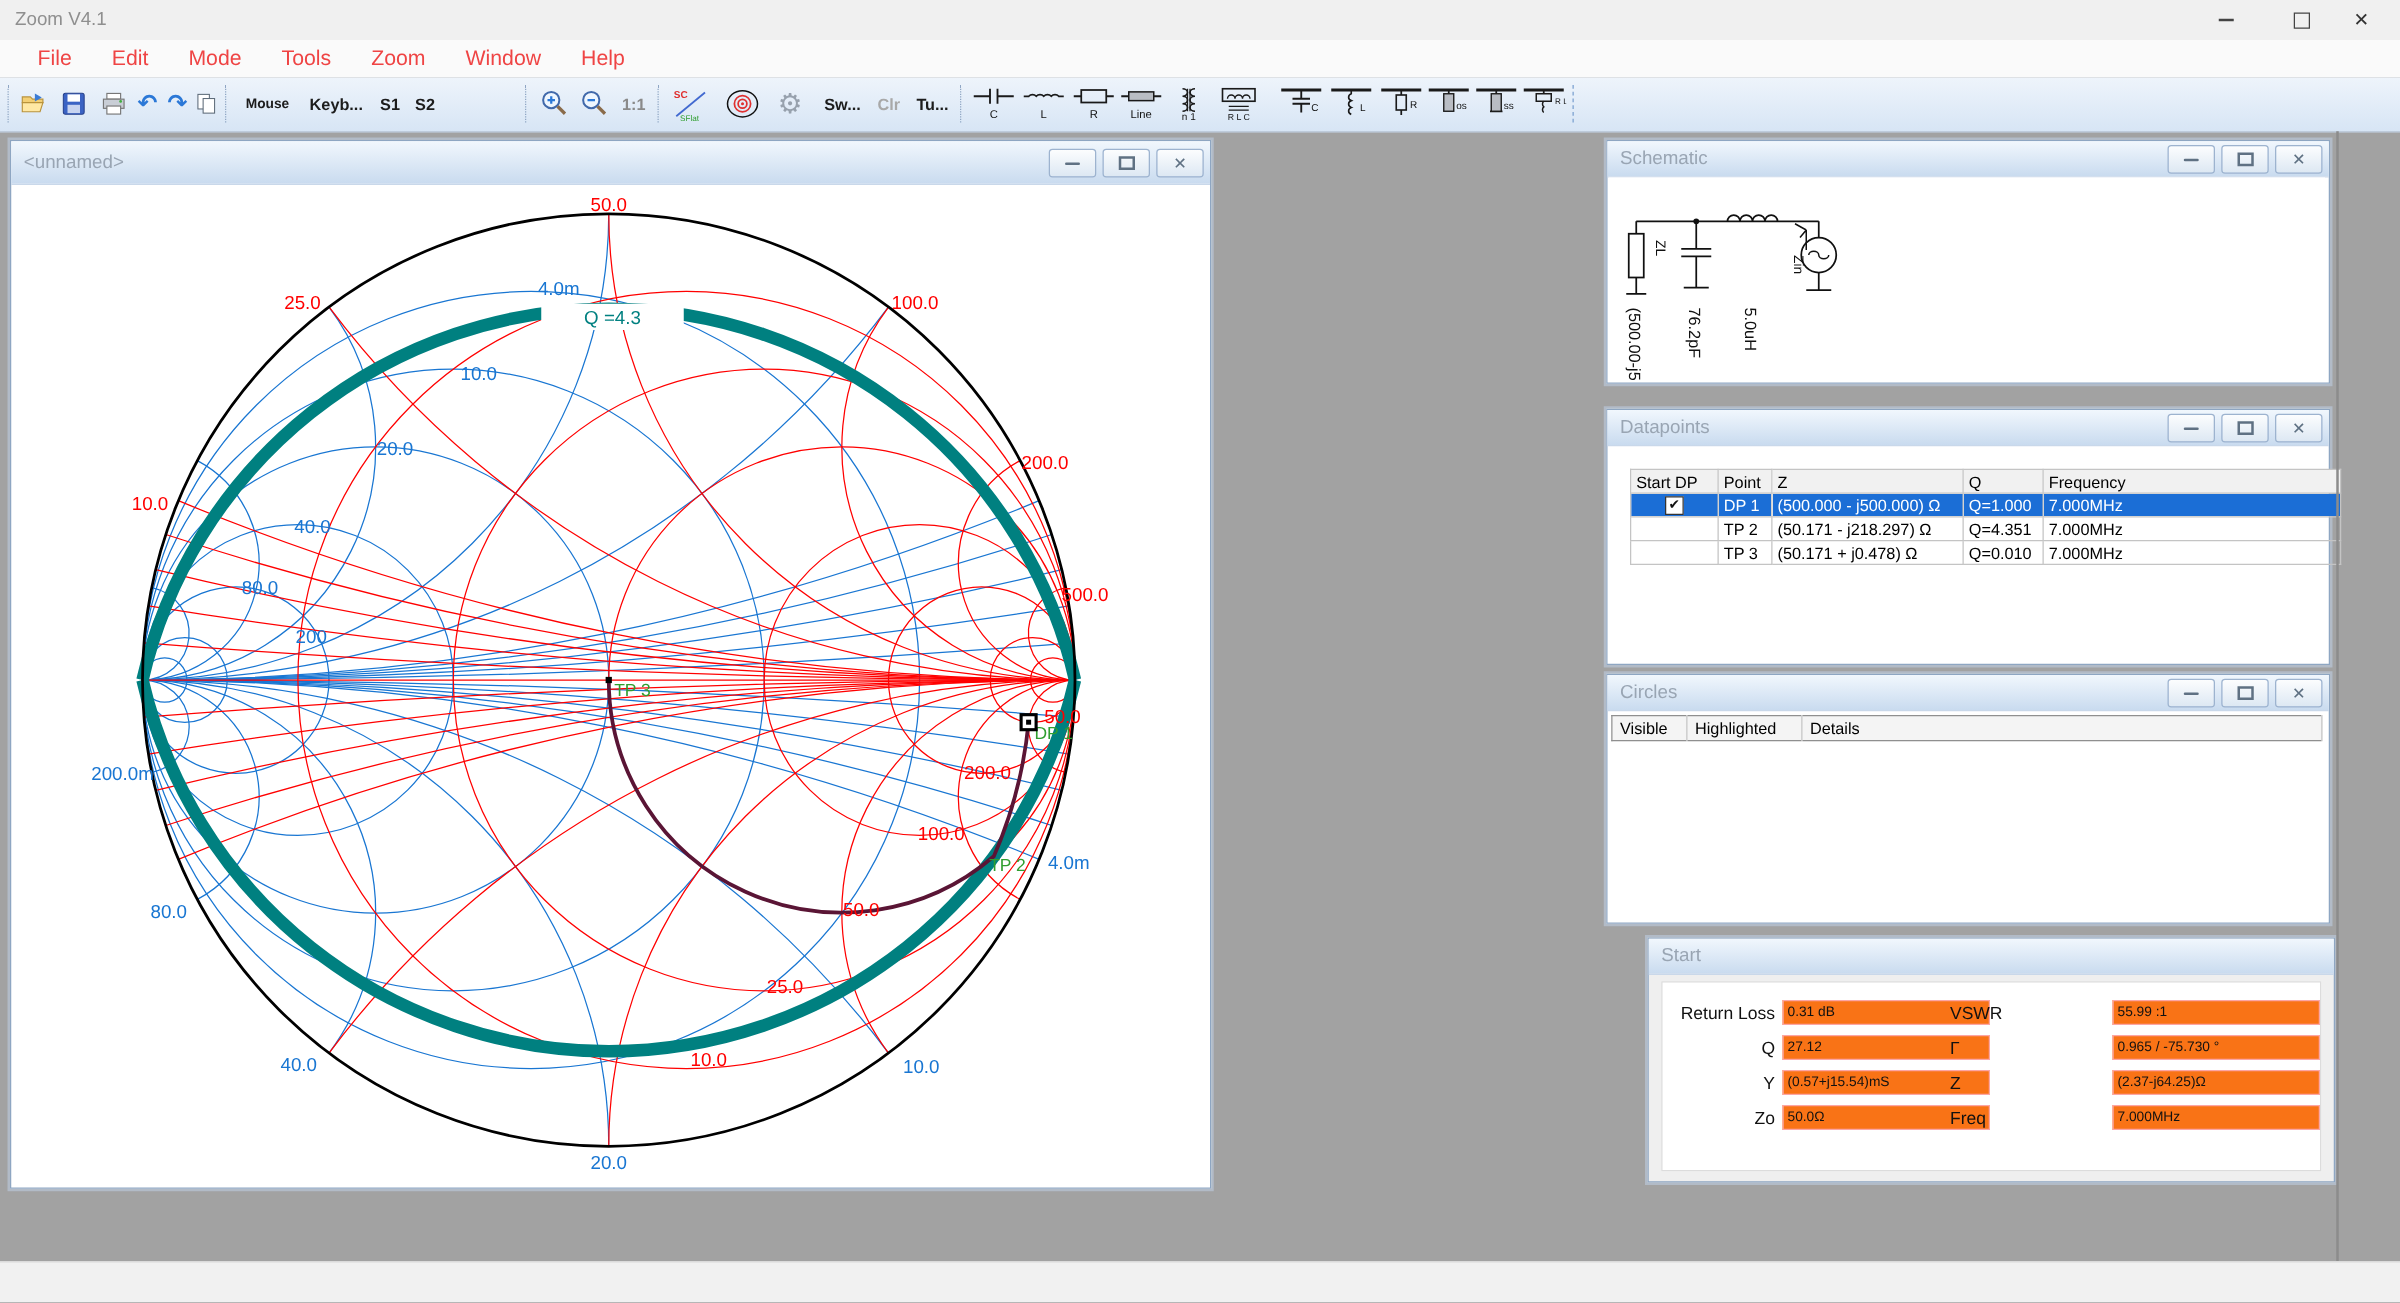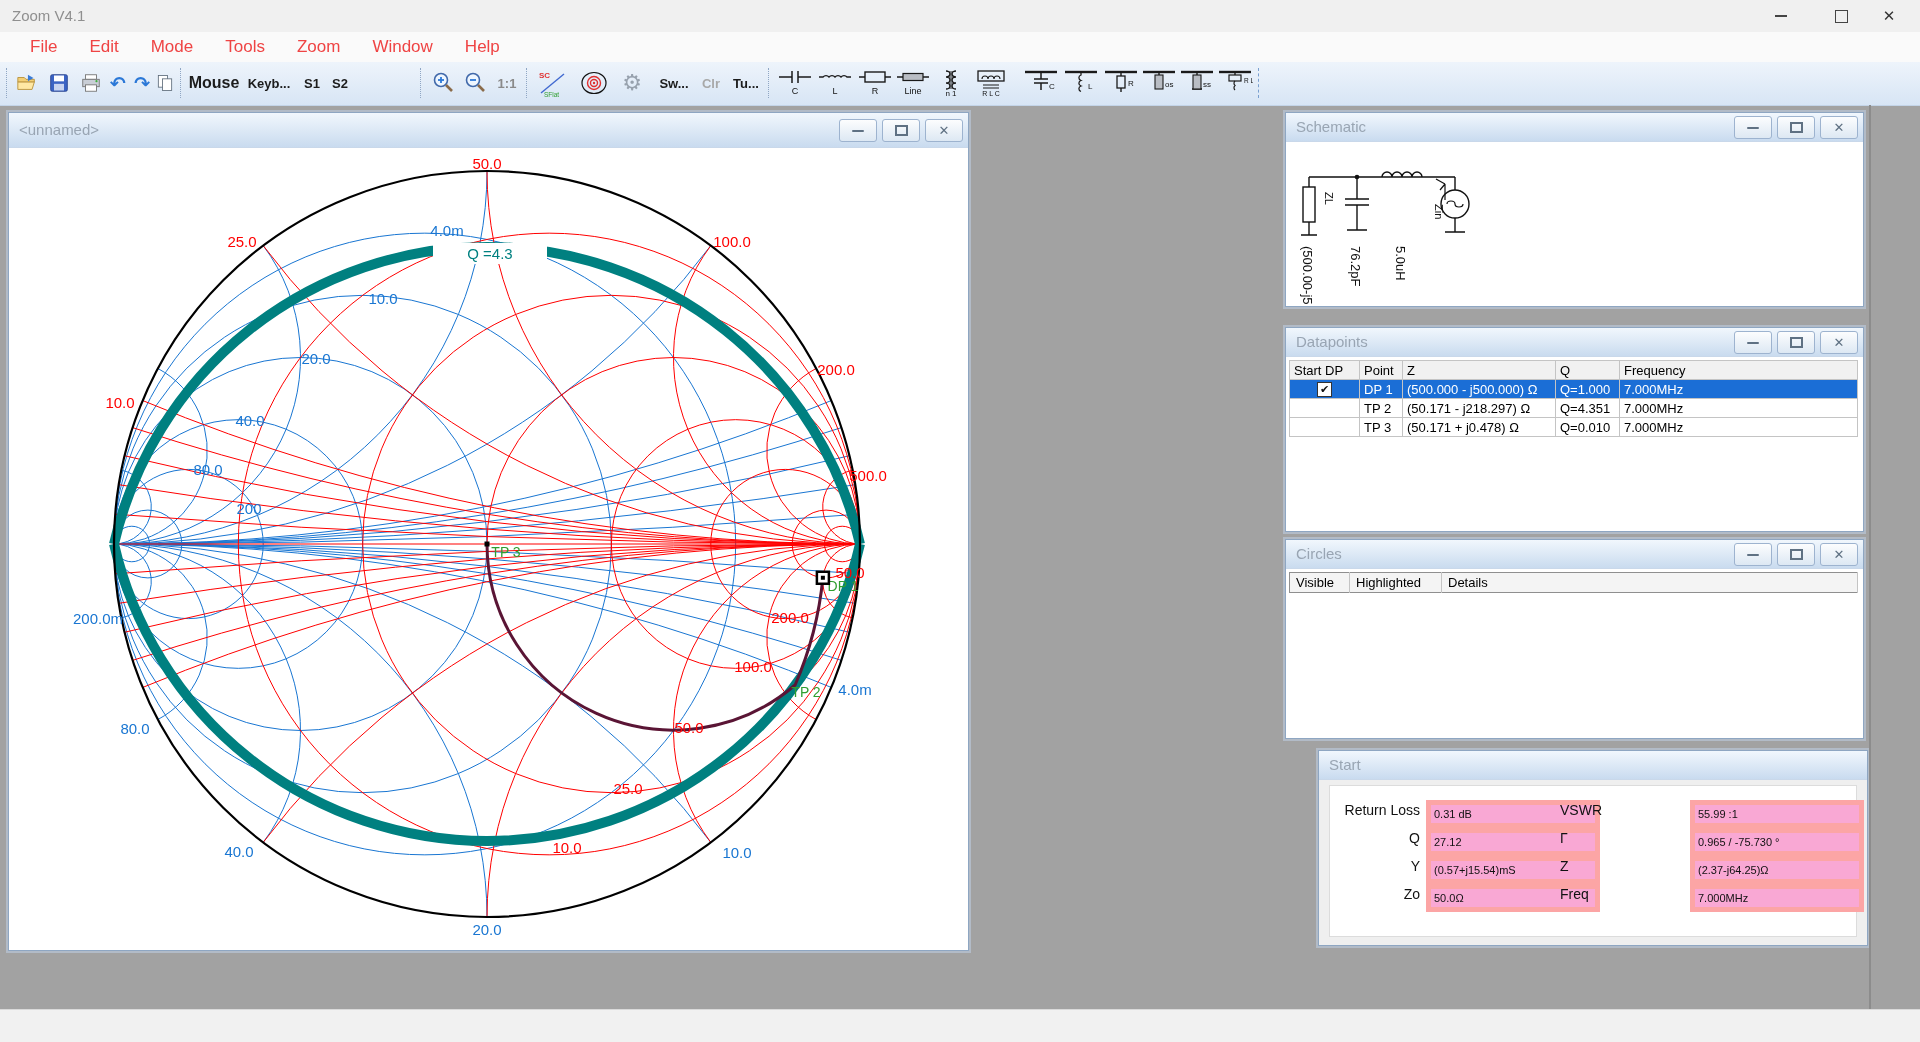--- a/index.html
+++ b/index.html
@@ -19,21 +19,21 @@
   .menu-item{padding:0 16px;font-size:17px;color:#ef4444;line-height:30px}
 
   
   #toolbar{position:absolute;top:62px;left:0;right:0;height:43px;
            background:linear-gradient(#eef4fb,#d7e5f5);border-bottom:1px solid #c3d4e8}
   .ti{position:absolute;top:0;height:42px;display:flex;align-items:center;justify-content:center}
   .sep{position:absolute;top:6px;height:30px;width:0;border-left:1px dotted #8fa6c4}
   .sep.dash{border-left:1px dashed #7aa0d0}
   .tlabel{font-weight:bold;font-size:13px;color:#1c1c1c}
   .tlabel.dim{color:#a8a8a8}
-  .tlabel.sm{font-size:16px}
+  .tlabel.sm{font-size:11px}
   .ratio{font-weight:bold;font-size:13px;color:#8a8a8a}
   .arrowglyph{color:#2b78d7;font-weight:bold;font-size:19px;line-height:19px}
   .gearglyph{color:#97a1ad;font-size:22px;line-height:22px}
   .cmp svg text{font-family:"Liberation Sans",sans-serif}
 
   
   .panel{position:absolute;background:#fff;border:1px solid #8ea6c2;box-shadow:0 0 0 2px rgba(188,204,224,.6)}
   .ptitle{position:relative;height:28px;background:linear-gradient(#f1f7fd,#c9dbef);border-bottom:1px solid #c9d8ea}
   .ptitle .txt{position:absolute;left:10px;top:5px;font-size:15px;color:#99a5b3}
   .wbtns{position:absolute;right:5px;top:3px;display:flex;gap:5px}
@@ -50,40 +50,40 @@
   #smith-svg{position:absolute;left:1px;top:35px;width:956px;height:801px;background:#fff}
   #smith-svg text{font-family:"Liberation Sans",sans-serif}
 
   
   #panel-schematic{left:1285px;top:112px;width:577px;height:193px}
   #schem-svg{position:absolute;left:1px;top:29px;width:573px;height:162px;background:#fff;overflow:hidden}
   #schem-svg text{font-family:"Liberation Sans",sans-serif}
 
   
   #panel-datapoints{left:1285px;top:327px;width:577px;height:203px}
-  .dp-table{border-collapse:collapse;margin:3px;width:569px;font-size:13px;table-layout:fixed;border:1px solid #8f8f8f}
+  .dp-table{border-collapse:collapse;margin:18px;width:569px;font-size:13px;table-layout:fixed;border:1px solid #8f8f8f}
   .dp-table th,.dp-table td{border:1px solid #c4c4c4;height:18px;padding:0 4px;text-align:left;font-weight:normal;overflow:hidden;white-space:nowrap}
   .dp-table th{background:#f1f1f1}
   tr.sel td{background:#1b6ed6;color:#fff}
   .cbx{display:inline-block;width:13px;height:13px;background:#fff;border:1px solid #333;color:#111;
        font-size:11px;line-height:13px;text-align:center;vertical-align:middle}
 
   
   #panel-circles{left:1285px;top:539px;width:577px;height:198px}
   .ci-table{border-collapse:collapse;margin:3px;width:569px;font-size:13px;table-layout:fixed;border:1px solid #8f8f8f}
   .ci-table th{border-right:1px solid #c4c4c4;height:19px;padding:0 6px;text-align:left;font-weight:normal;background:#f4f4f4}
 
   
   #panel-cursor{left:1318px;top:750px;width:548px;height:194px;background:#efefef}
   .cur-inner{position:absolute;left:10px;top:34px;right:10px;bottom:8px;background:#fff;border:1px solid #dcdcdc}
   .cur-row{position:absolute;height:20px;left:0;right:0}
   .cur-lab{position:absolute;font-size:14px;color:#111;top:2px}
   .cur-lab.l{left:0;width:90px;text-align:right}
   .cur-lab.r{left:230px;width:98px;text-align:left}
-  .cur-input{position:absolute;top:0;height:16px;width:158px;border:5px solid #fca5a5;background:#f9a8d4;
+  .cur-input{position:absolute;top:0;height:16px;width:158px;border:1px solid #fca5a5;background:#f97316;
              font-size:11px;font-family:"Liberation Sans",sans-serif;padding:1px 3px;color:#111}
   .cur-input.l{left:96px}.cur-input.r{left:360px}
 
   
   #statusbar{position:absolute;left:0;right:0;bottom:0;height:32px;background:#f1f1f1;border-top:1px solid #dadada}
   #right-edge{position:absolute;left:1869px;top:105px;bottom:33px;width:2px;background:#8c8c8c}
 </style>
 </head>
 <body>
 

